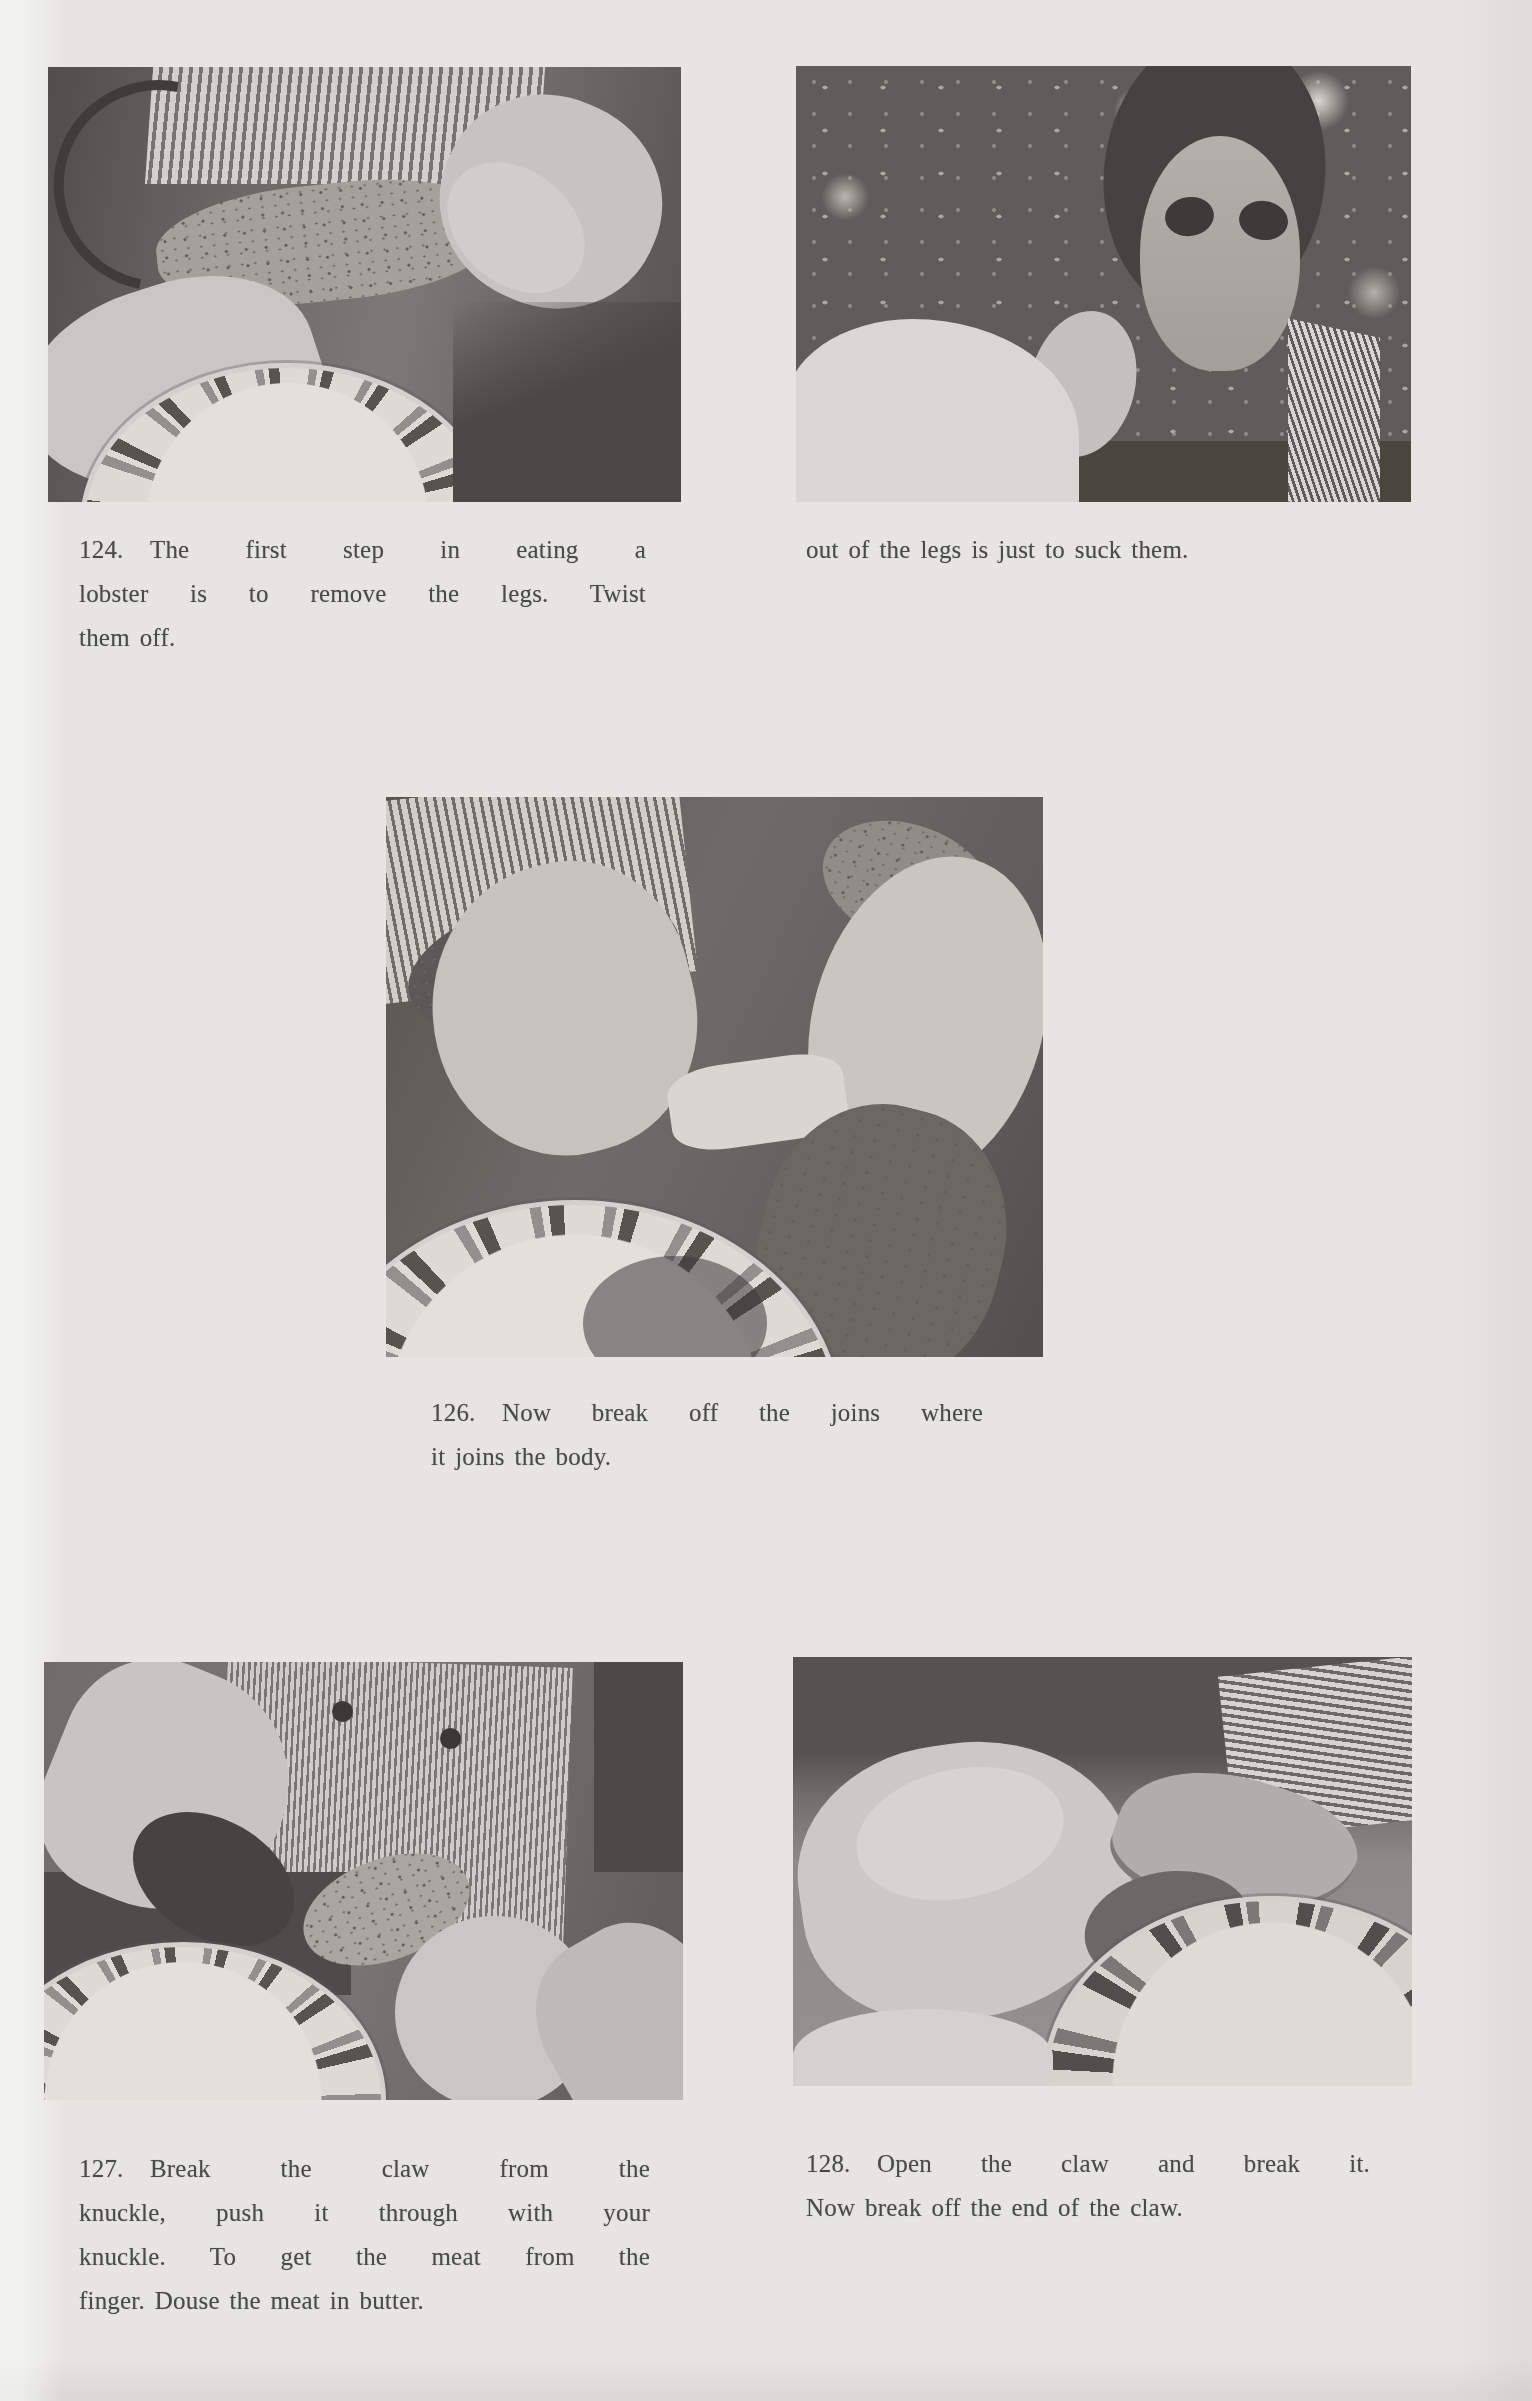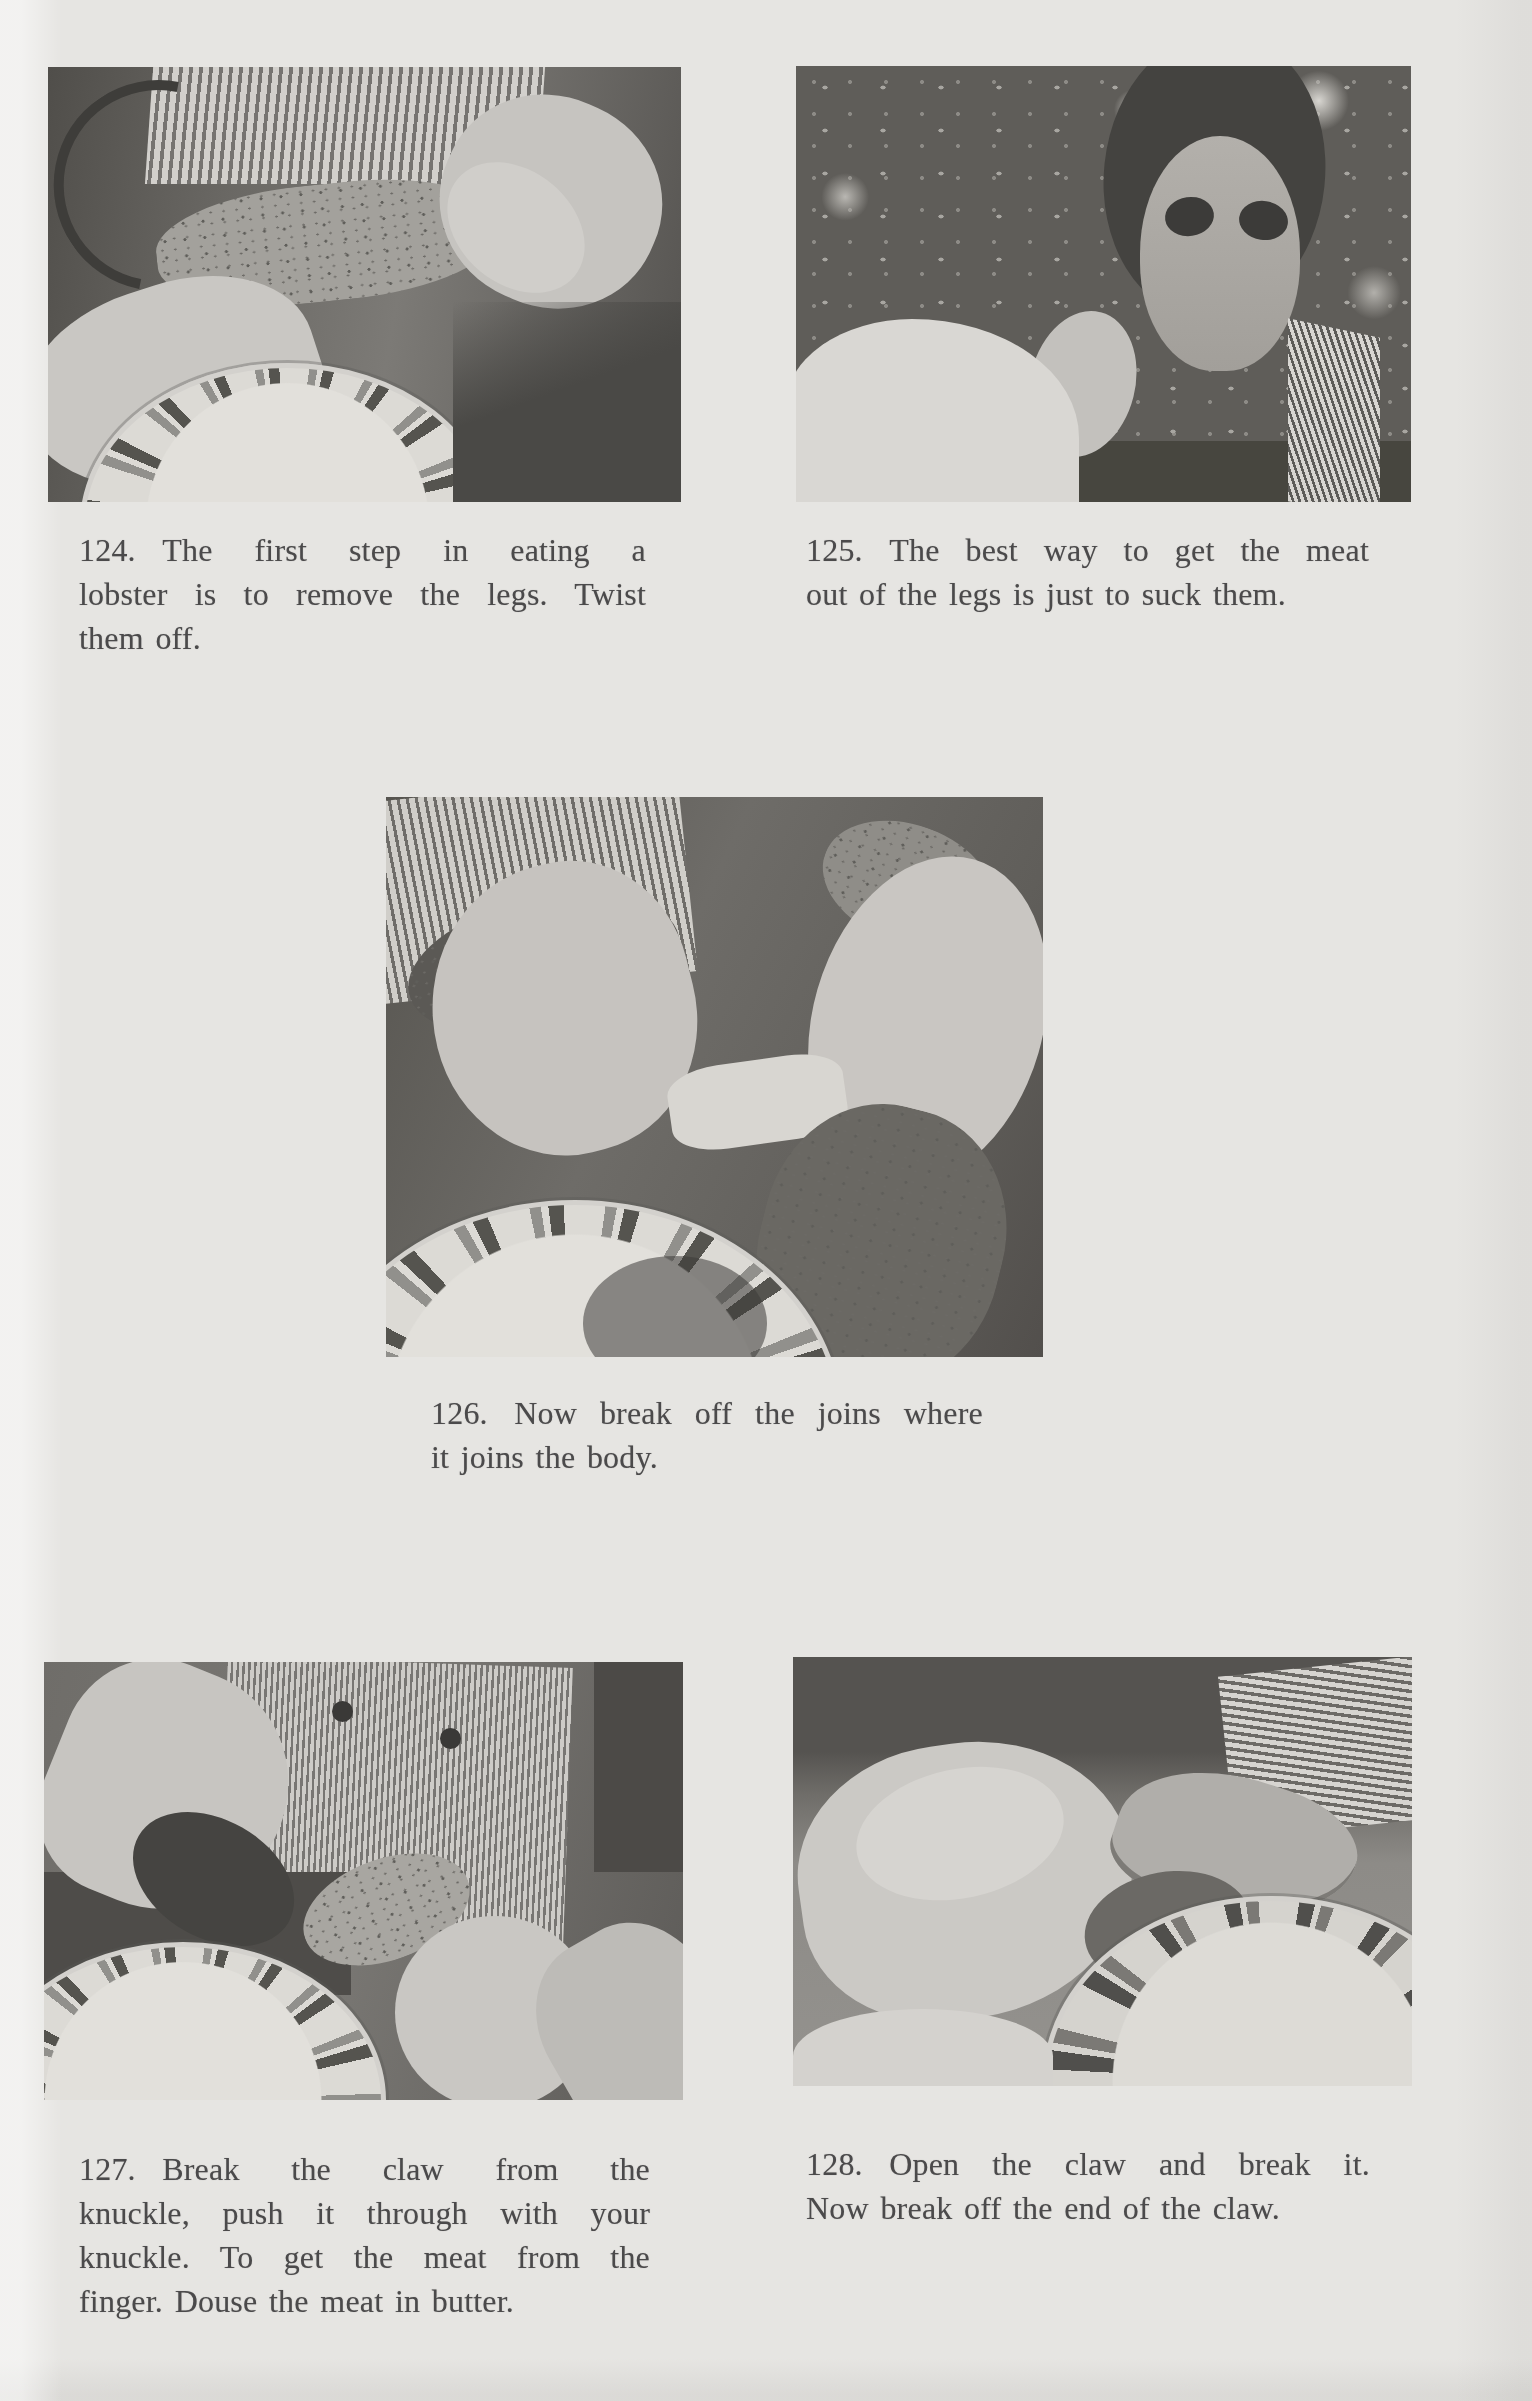--- a/index.html
+++ b/index.html
@@ -29,21 +29,21 @@
   .plate.dark{
     background:
       radial-gradient(circle at 50% 50%, #dddbd6 0 55%, rgba(0,0,0,0) 55.5%),
       repeating-conic-gradient(from 0deg, #d5d3ce 0deg 9deg, #504f4c 9deg 14deg,
         #d5d3ce 14deg 16deg, #7b7975 16deg 20deg, #d5d3ce 20deg 24deg);}
   .speckle{background-image:
       radial-gradient(#5f5e5a 1.4px, rgba(0,0,0,0) 1.9px),
       radial-gradient(#6c6a66 1px, rgba(0,0,0,0) 1.4px);
     background-size:20px 16.3px,13px 11px;}
   .caption{position:absolute;margin:0;color:var(--ink);
-    font-size:32px;line-height:44px;letter-spacing:0.2px;word-spacing:3.4px;
+    font-size:25px;line-height:44px;letter-spacing:0.2px;word-spacing:3.4px;
     text-shadow:0 0 1px rgba(75,74,75,.35);}
   .cl{display:block;text-align:justify;text-align-last:justify;}
   .cl.last{text-align-last:left;font-family:Liberation Serif, serif;}
   .num{margin-right:26.4px;}
 </style>
 </head>
 <body>
 
 <div class="page">
 
@@ -90,21 +90,20 @@
                 background:repeating-linear-gradient(70deg,#d8d6d2 0 3.8px,#5c5b58 3.8px 6.7px);"></div>
   </div>
 
   <p class="caption" style="left:79px;top:528px;width:567px;">
     <span class="cl"><span class="num">124.</span><span>The first step in eating a</span></span>
     <span class="cl">lobster is to remove the legs. Twist</span>
     <span class="cl last">them off.</span>
   </p>
 
   <p class="caption" style="left:806px;top:528px;width:563px;">
-    <span class="cl"><span class="num">125.</span><span>The best way to get the meat</span></span>
     <span class="cl last">out of the legs is just to suck them.</span>
   </p>
 
   <div class="photo" role="img" style="left:386px;top:797px;width:657px;height:560px;
               background:linear-gradient(115deg,#56544f 0%,#6e6c68 40%,#605e5a 75%,#524f4c 100%);" aria-label="Black-and-white photo: two hands breaking the claw away from the lobster body above a patterned plate.">
     <div class="L" style="left:-2%;top:-2%;width:48%;height:36%;transform:rotate(-6deg);
                 background:repeating-linear-gradient(85deg,#d0cec9 0 5.8px,#6f6d69 5.8px 9px);"></div>
     <div class="L ell speckle" style="left:3%;top:18%;width:42%;height:24%;background-color:#5b5955;transform:rotate(-12deg);"></div>
     <div class="L" style="left:7%;top:12%;width:40%;height:52%;background:#c6c3bf;
                 border-radius:55% 45% 50% 50%;transform:rotate(-14deg);"></div>

